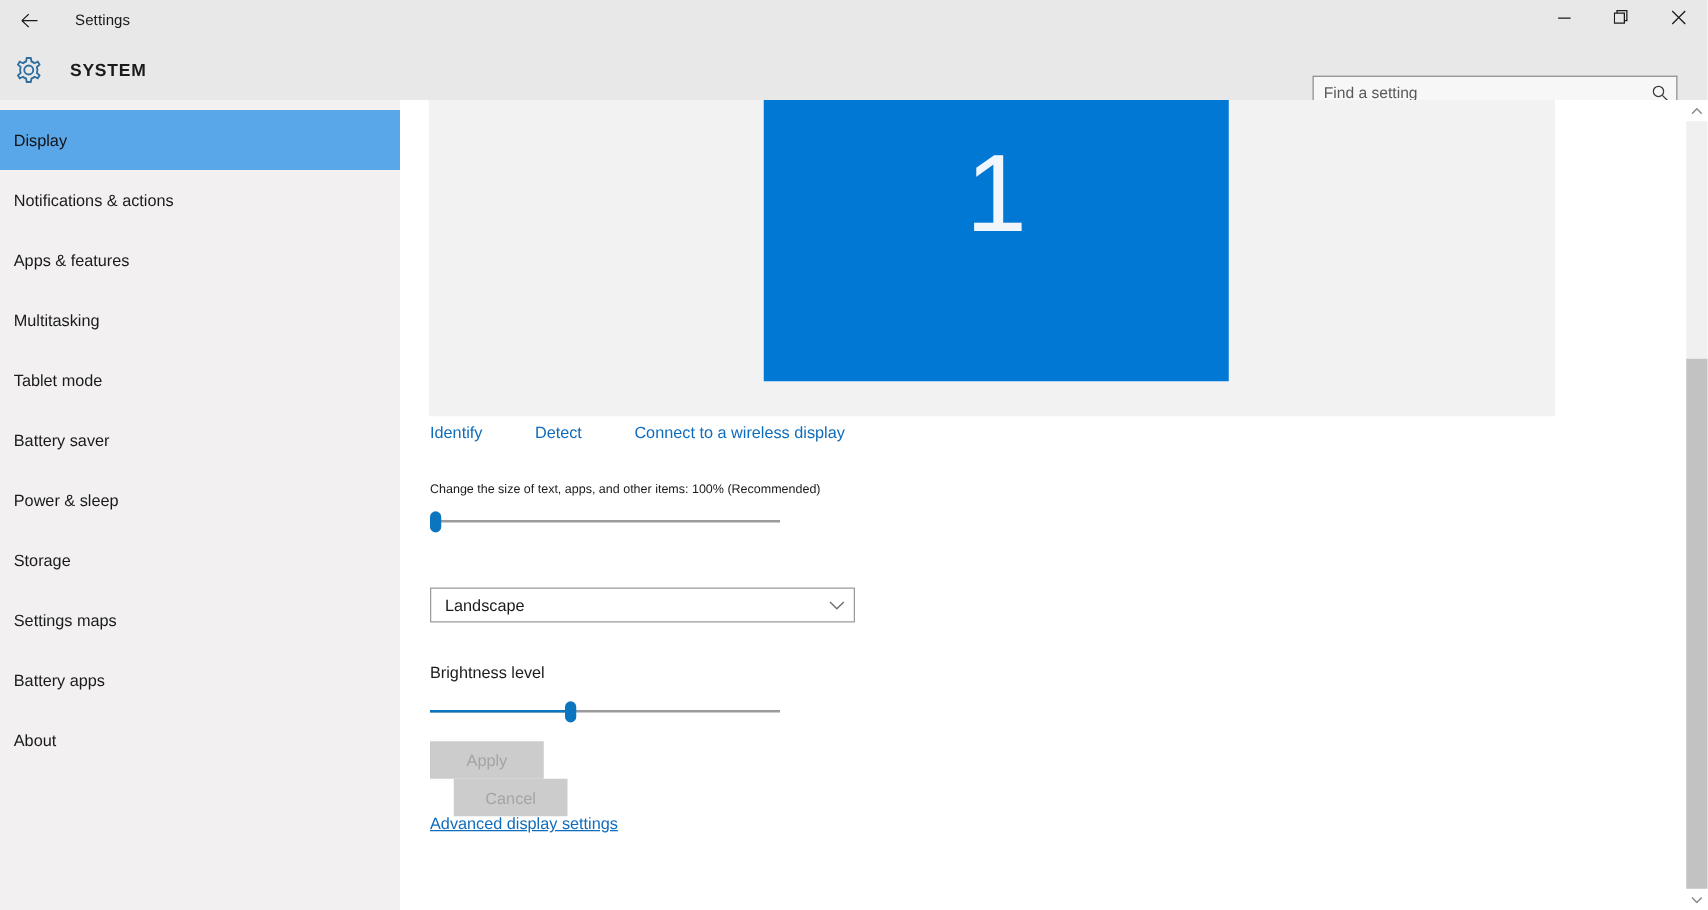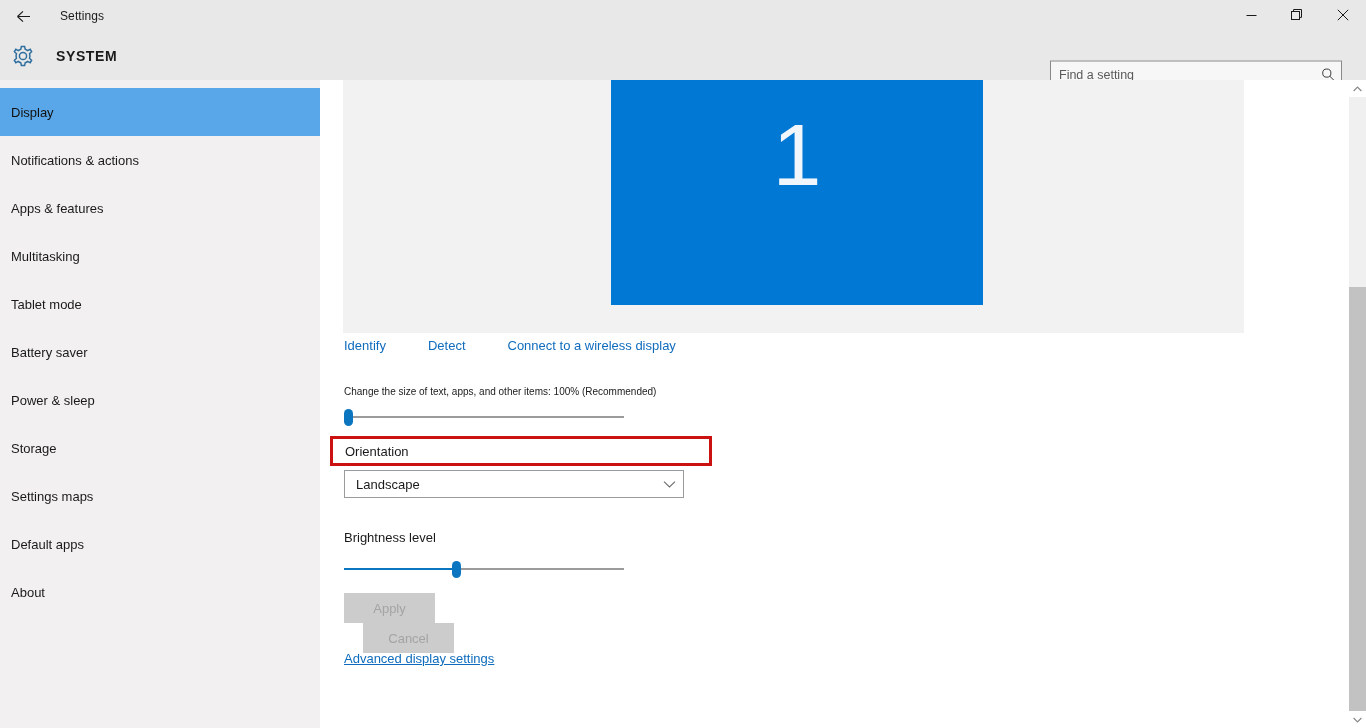--- a/index.html
+++ b/index.html
@@ -385,21 +385,21 @@
   <div class="nav-item">
     <span>Power &amp; sleep</span>
   </div>
   <div class="nav-item">
     <span>Storage</span>
   </div>
   <div class="nav-item">
     <span>Settings maps</span>
   </div>
   <div class="nav-item">
-    <span>Default apps</span>
+    <span>Battery apps</span>
   </div>
   <div class="nav-item">
     <span>About</span>
   </div>
 </div>
 
 <div class="content">
 
   <div class="preview-panel">
     <div class="monitor">
@@ -414,23 +414,20 @@
   </div>
 
   <div class="scale-label">Change the size of text, apps, and other items: 100% (Recommended)</div>
 
   <div class="slider slider-scale">
     <div class="slider-track"></div>
     <div class="slider-fill" style="width:0px;"></div>
     <div class="slider-thumb" style="left:0px;"></div>
   </div>
 
-  <div class="orientation-label-box">
-    <span class="orientation-label">Orientation</span>
-  </div>
 
   <div class="dropdown">
     <span class="dropdown-value">Landscape</span>
     <span class="dropdown-arrow">
       <svg width="13" height="9" viewBox="0 0 13 9">
         <path d="M1 1.6 L6.5 7 L12 1.6" stroke="#6d6d6d" stroke-width="1.1" fill="none"></path>
       </svg>
     </span>
   </div>
 

